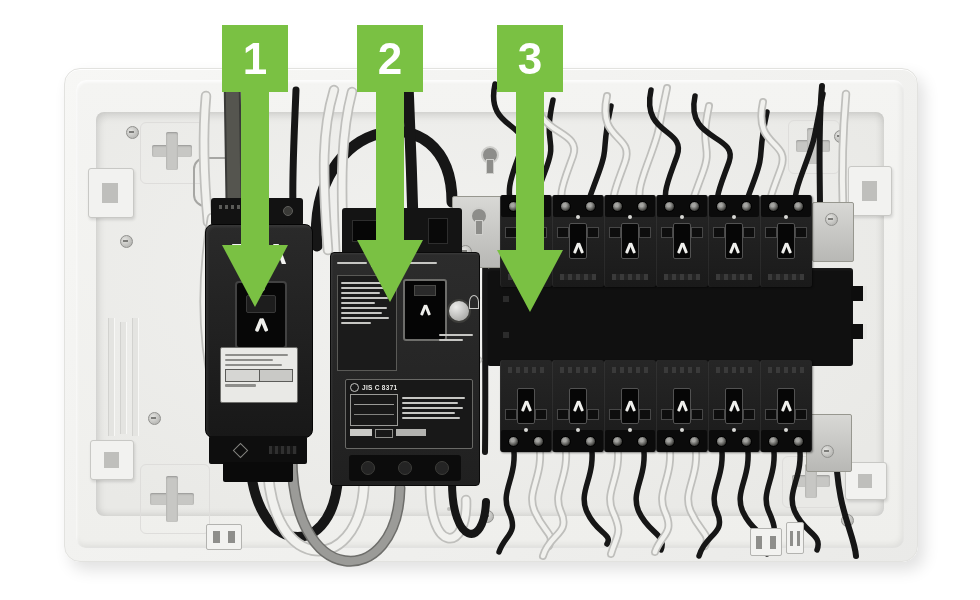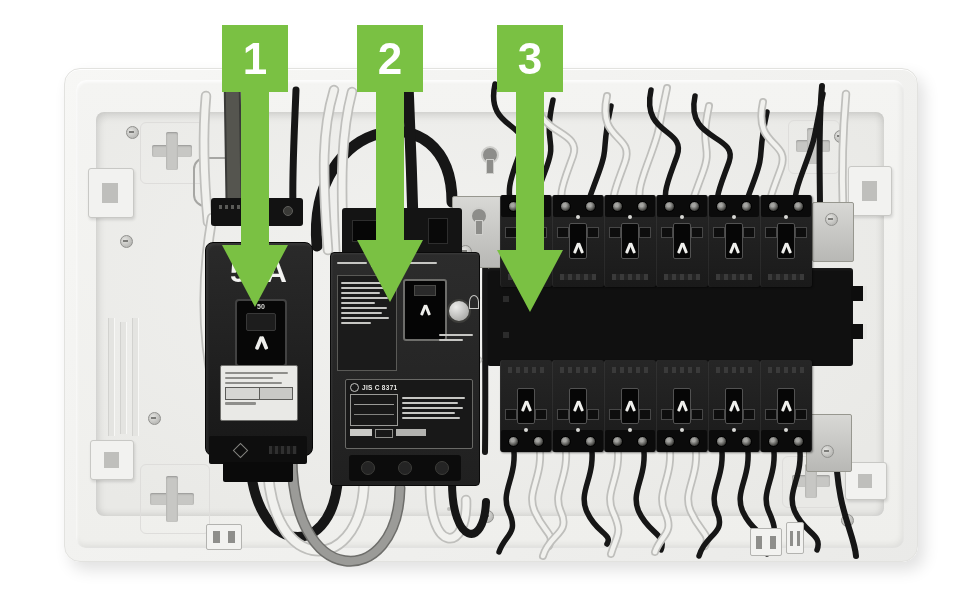--- a/index.html
+++ b/index.html
@@ -37,21 +37,21 @@
   #wires{position:absolute;left:0;top:0;z-index:2;pointer-events:none;}
   
   .comp{position:absolute;z-index:3;}
   
   .mb{left:205px;top:198px;width:106px;height:286px;}
   .mb-cap-top{position:absolute;left:6px;top:0;width:92px;height:28px;background:#121212;border-radius:3px;}
   .mb-cap-top::before{content:"";position:absolute;left:8px;top:7px;width:26px;height:4px;
     background:repeating-linear-gradient(90deg,#5a5a57 0 3px,#121212 3px 6px);}
   .mb-cap-top::after{content:"";position:absolute;right:10px;top:8px;width:8px;height:8px;border-radius:50%;
     background:#3a3a37;border:1px solid #5e5e5b;}
-  .mb-body{position:absolute;left:0;top:44px;width:106px;height:212px;border-radius:8px;
+  .mb-body{position:absolute;left:0;top:26px;width:106px;height:212px;border-radius:8px;
     background:linear-gradient(180deg,#2a2a2a,#181818);border:1px solid #050505;
     box-shadow:inset 2px 2px 3px rgba(255,255,255,.07);}
   .mb-rating{position:absolute;left:0;top:12px;width:100%;text-align:center;
     font-size:30px;font-weight:800;color:#f3f3f1;letter-spacing:1px;}
   .mb-switch{position:absolute;left:29px;top:56px;width:48px;height:64px;background:#070707;
     border:2px solid #424242;border-radius:4px;text-align:center;}
   .mb-sw-rating{font-size:7px;font-weight:bold;color:#d9d9d6;margin-top:2px;}
   .mb-sw-handle{width:28px;height:16px;margin:3px auto 4px auto;background:#1d1d1d;border:1px solid #383838;border-radius:2px;}
   .mb-label{position:absolute;left:14px;top:122px;width:78px;height:56px;background:#e9e9e6;
     border:1px solid #6f6f6c;border-radius:2px;padding:3px 4px;box-sizing:border-box;}

